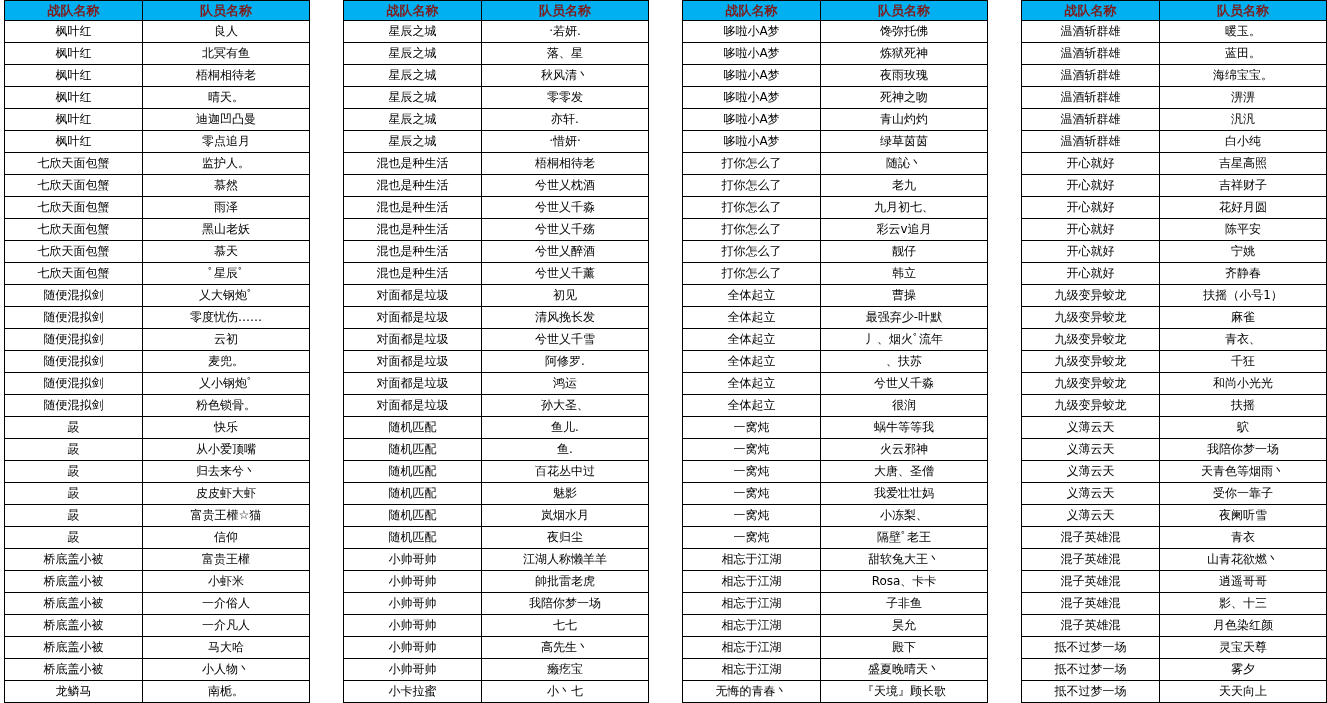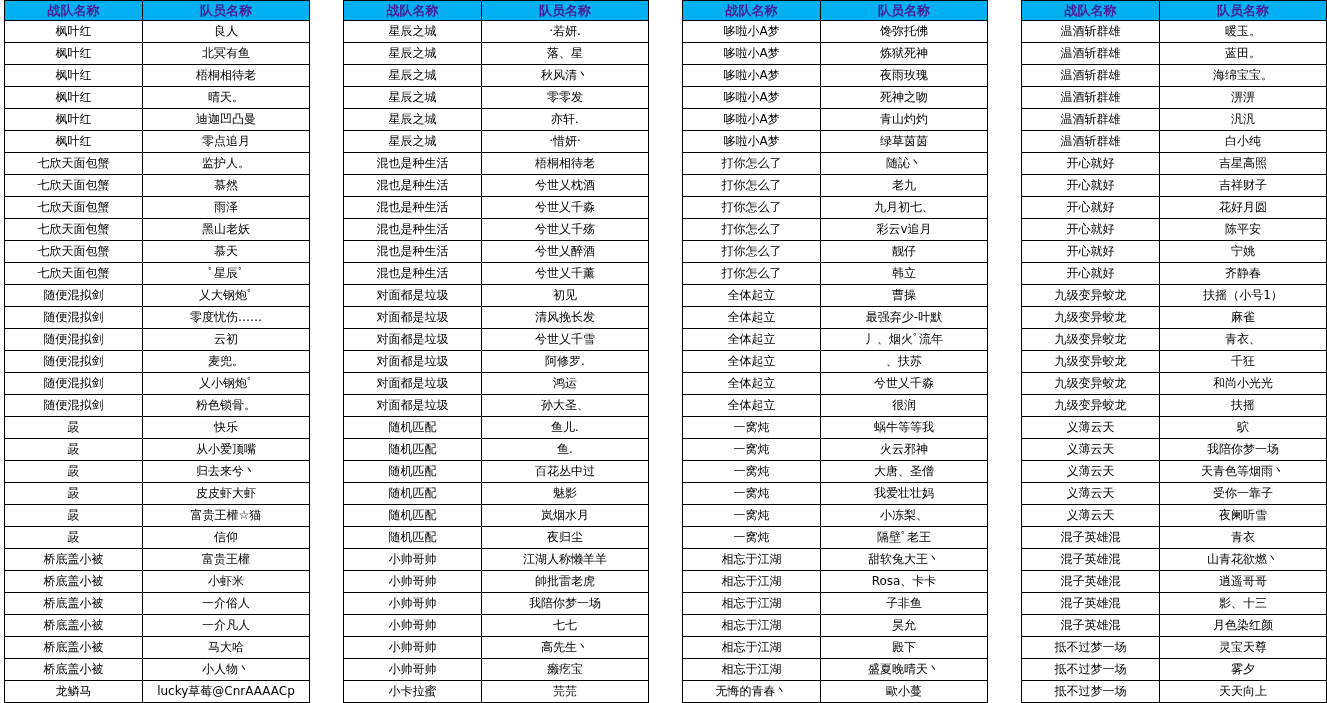--- a/index.html
+++ b/index.html
@@ -24,21 +24,21 @@
     border-collapse:collapse;
     table-layout:fixed;
     font-size:12px;
     color:#000000;
   }
   table.roster col.c-team{width:138px;}
   table.roster col.c-player{width:167px;}
 
   table.roster th{
     background:#00b0f0;
-    color:#4c1d95;
+    color:#7f1d1d;
     font-weight:bold;
     font-size:13px;
     height:19px;
     line-height:19px;
     padding:0 2px;
     border:1px solid #000000;
     text-align:center;
     white-space:nowrap;
     overflow:hidden;
   }
@@ -189,24 +189,20 @@
           <tr>
             <td>桥底盖小被</td>
             <td>马大哈</td>
           </tr>
           <tr>
             <td>桥底盖小被</td>
             <td>小人物丶</td>
           </tr>
           <tr>
             <td>龙鳞马</td>
-            <td>lucky草莓@CnrAAAACp</td>
-          </tr>
-          <tr>
-            <td>龙鳞马</td>
             <td>南栀。</td>
           </tr>
         </tbody>
     </table>
   </div>
 
   <div class="gap" style="width:33px;"></div>
 
   <div class="table-block">
     <table class="roster dense">
@@ -336,20 +332,24 @@
           <tr>
             <td>小帅哥帅</td>
             <td>高先生丶</td>
           </tr>
           <tr>
             <td>小帅哥帅</td>
             <td>癞疙宝</td>
           </tr>
           <tr>
             <td>小卡拉蜜</td>
+            <td>小丶七</td>
+          </tr>
+          <tr>
+            <td>小卡拉蜜</td>
             <td>芫芫</td>
           </tr>
         </tbody>
     </table>
   </div>
 
   <div class="gap" style="width:33px;"></div>
 
   <div class="table-block">
     <table class="roster dense">
@@ -479,20 +479,24 @@
           <tr>
             <td>相忘于江湖</td>
             <td>殿下</td>
           </tr>
           <tr>
             <td>相忘于江湖</td>
             <td>盛夏晚晴天丶</td>
           </tr>
           <tr>
             <td>无悔的青春丶</td>
+            <td>『天境』顾长歌</td>
+          </tr>
+          <tr>
+            <td>无悔的青春丶</td>
             <td>歐小蔓</td>
           </tr>
         </tbody>
     </table>
   </div>
 
   <div class="gap" style="width:33px;"></div>
 
   <div class="table-block">
     <table class="roster dense">

